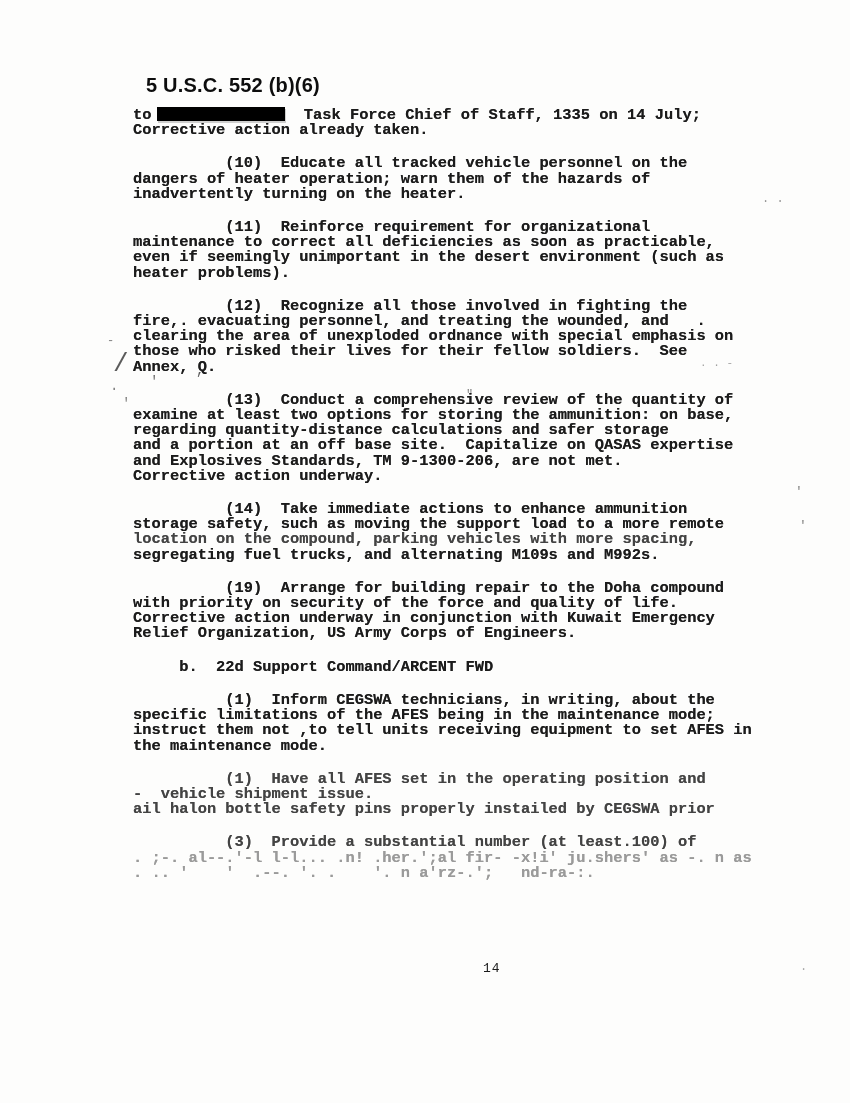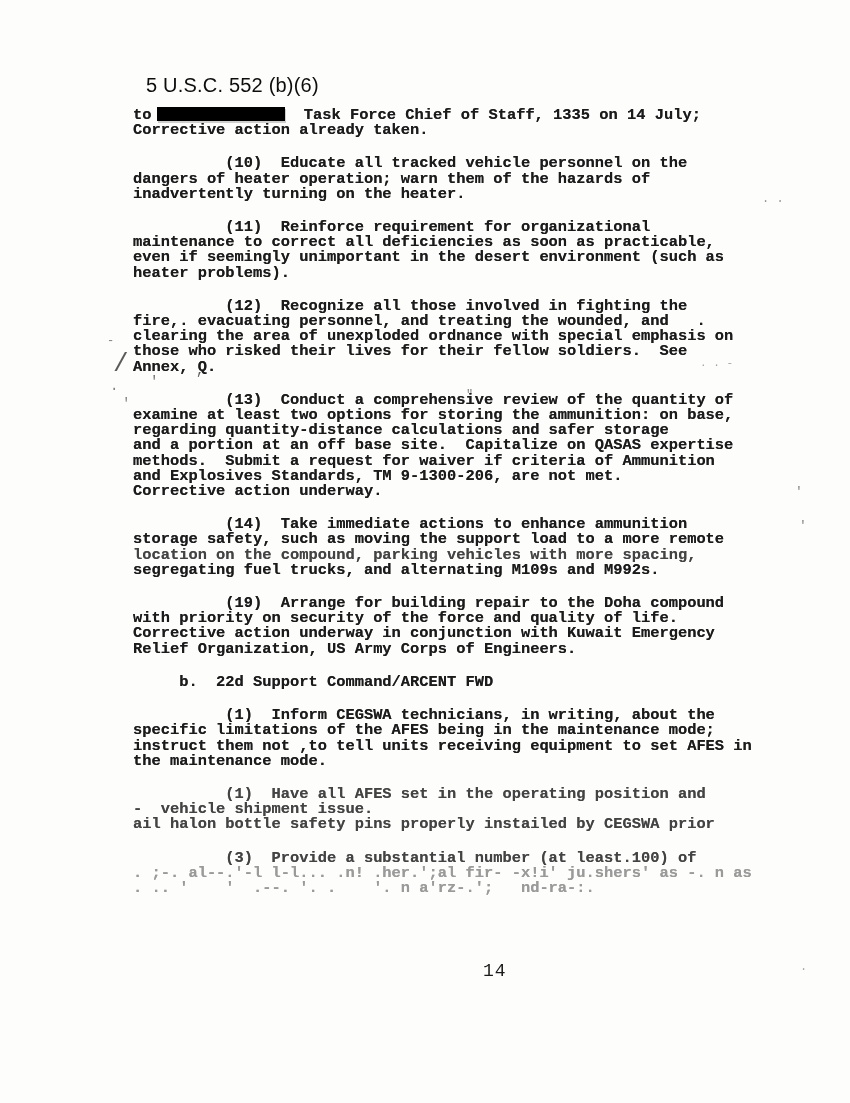--- a/index.html
+++ b/index.html
@@ -7,21 +7,21 @@
     position:relative;
     width:850px;height:1103px;
     background:#fdfdfc;
     overflow:hidden;
     font-family:"Liberation Mono","DejaVu Sans Mono",monospace;
     color:#1b1b1b;
   }
   .stamp{
     position:absolute;left:146px;top:74px;
     font-family:"Liberation Sans","DejaVu Sans",sans-serif;
-    font-weight:400;font-size:20px;color:#0d0d0d;
+    font-weight:700;font-size:20px;color:#0d0d0d;
     letter-spacing:0.2px;
   }
   .text-column{
     position:absolute;left:133px;top:107px;width:695px;
   }
   .para{margin:0 0 18px 0;font-weight:bold;}
   .line{
     white-space:pre;
     font-size:15.4px;line-height:15.2px;
     text-shadow:0 0 0.5px rgba(30,30,30,0.75);
@@ -29,21 +29,21 @@
   .fade-light{opacity:0.82;filter:blur(0.2px);}
   .fade-heavy{opacity:0.5;filter:blur(0.45px);color:#3a3a3a;}
   .redaction{
     display:inline-block;width:128px;height:14px;
     background:#000;vertical-align:-2px;
     margin:0 9px 0 6px;
     box-shadow:1px 2px 0 rgba(120,120,120,0.35);
   }
   .page-number{
     position:absolute;left:483px;top:961px;
-    font-size:18px;letter-spacing:1px;
+    font-size:13px;letter-spacing:1px;
   }
   .artifact{
     position:absolute;color:#333;
     font-family:"Liberation Mono","DejaVu Sans Mono",monospace;
     pointer-events:none;white-space:pre;
   }
 </style>
 </head>
 <body>
 
@@ -70,21 +70,20 @@
         <div class="line">fire,. evacuating personnel, and treating the wounded, and   .</div>
         <div class="line">clearing the area of unexploded ordnance with special emphasis on</div>
         <div class="line">those who risked their lives for their fellow soldiers.  See</div>
         <div class="line">Annex, Q.</div>
       </div>
       <div class="para">
         <div class="line">          (13)  Conduct a comprehensive review of the quantity of</div>
         <div class="line">examine at least two options for storing the ammunition: on base,</div>
         <div class="line">regarding quantity-distance calculations and safer storage</div>
         <div class="line">and a portion at an off base site.  Capitalize on QASAS expertise</div>
-        <div class="line">methods.  Submit a request for waiver if criteria of Ammunition</div>
         <div class="line">and Explosives Standards, TM 9-1300-206, are not met.</div>
         <div class="line">Corrective action underway.</div>
       </div>
       <div class="para">
         <div class="line">          (14)  Take immediate actions to enhance ammunition</div>
         <div class="line">storage safety, such as moving the support load to a more remote</div>
         <div class="line fade-light">location on the compound, parking vehicles with more spacing,</div>
         <div class="line">segregating fuel trucks, and alternating M109s and M992s.</div>
       </div>
       <div class="para">

